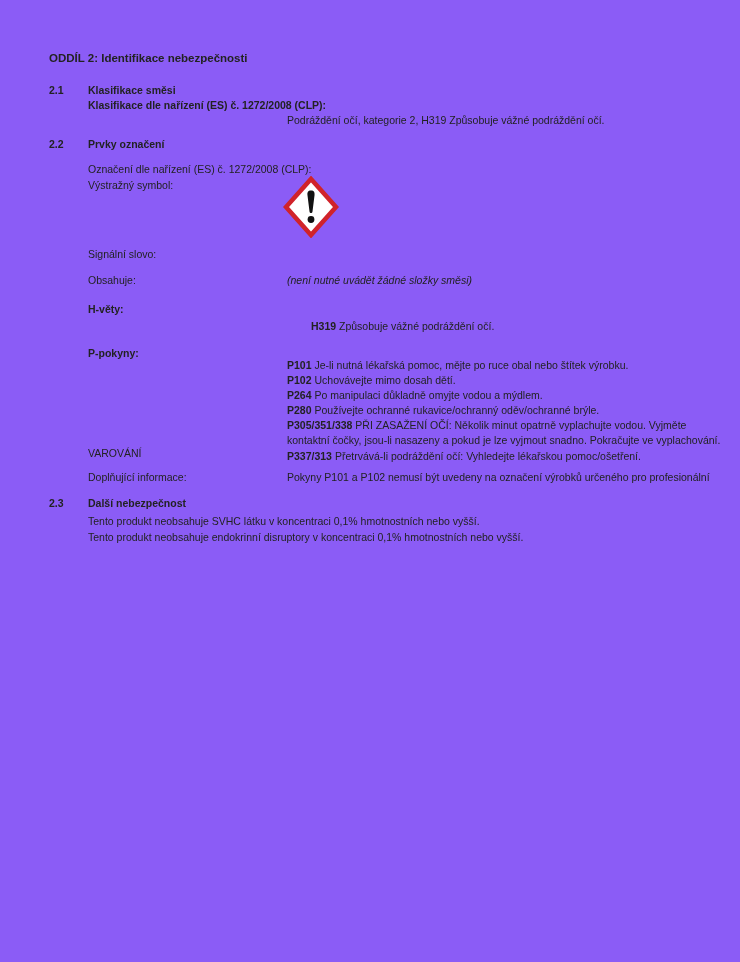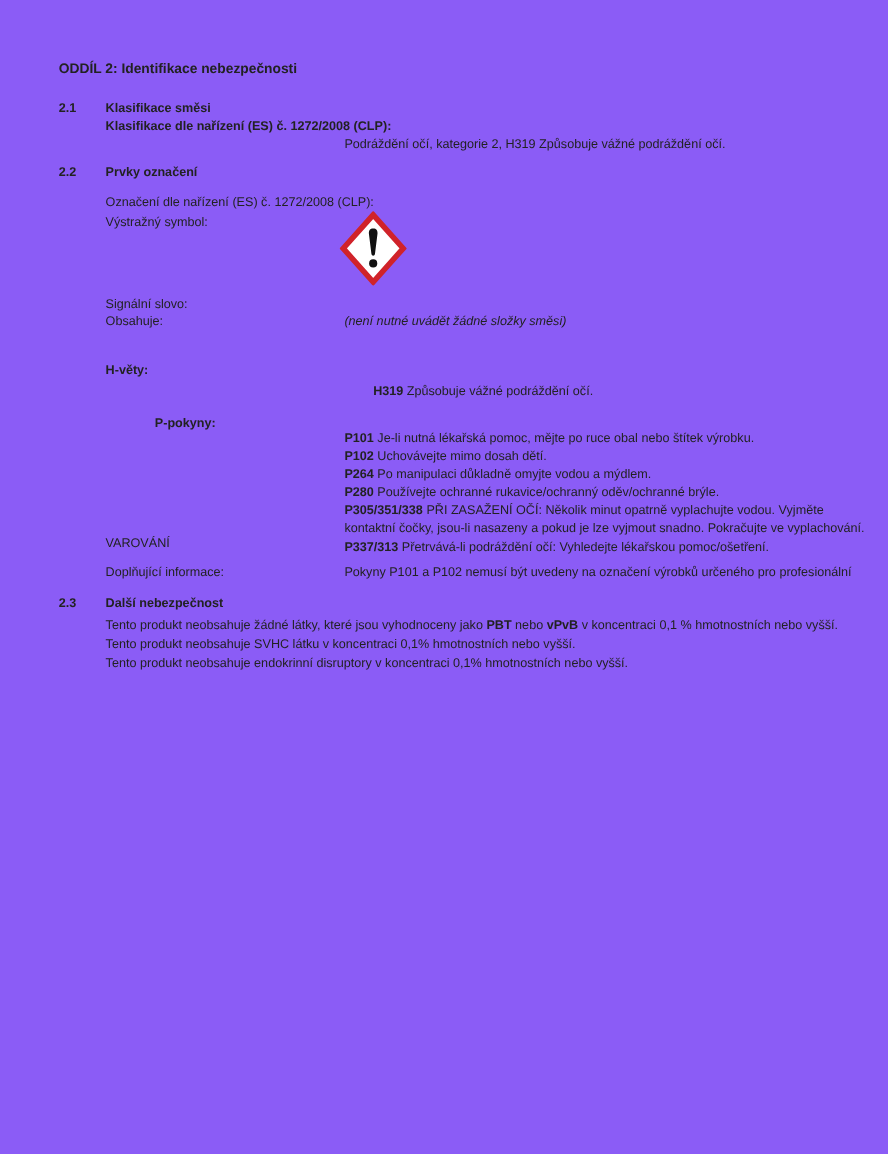--- a/index.html
+++ b/index.html
@@ -57,47 +57,46 @@
       <path d="M28 14.5 C24.9 14.5 24.2 16.6 24.45 18.9 L26.5 35.5 C26.7 37.6 29.3 37.6 29.5 35.5 L31.55 18.9 C31.8 16.6 31.1 14.5 28 14.5 Z" fill="#111111"></path>
       <circle cx="28" cy="43.5" r="3.4" fill="#111111"></circle>
     </svg>
   </div>
 
   <div class="abs fieldrow" style="top:248px;flex-direction:column;">
     <span class="lab">Signální slovo:</span>
     <span class="val">VAROVÁNÍ</span>
   </div>
 
-  <div class="abs fieldrow" style="top:262px;">
+  <div class="abs fieldrow" style="top:274px;">
     <span class="lab">Obsahuje:</span>
     <span class="val italic">(není nutné uvádět žádné složky směsi)</span>
   </div>
 
   <div class="abs b nowrap" style="left:88px;top:303px;">H-věty:</div>
   <div class="abs indent-val" style="top:320px;margin-left:24px;"><b>H319</b><span> Způsobuje vážné podráždění očí.</span></div>
 
-  <div class="abs b nowrap" style="left:88px;top:347px;margin-left:41px;">P-pokyny:</div>
+  <div class="abs b nowrap" style="left:88px;top:347px;">P-pokyny:</div>
   <div class="abs plines" style="top:358px;" id="p-lines">
       <div><b>P101 </b><span>Je-li nutná lékařská pomoc, mějte po ruce obal nebo štítek výrobku.</span></div>
       <div><b>P102 </b><span>Uchovávejte mimo dosah dětí.</span></div>
       <div><b>P264 </b><span>Po manipulaci důkladně omyjte vodou a mýdlem.</span></div>
       <div><b>P280 </b><span>Používejte ochranné rukavice/ochranný oděv/ochranné brýle.</span></div>
       <div><b>P305/351/338 </b><span>PŘI ZASAŽENÍ OČÍ: Několik minut opatrně vyplachujte vodou. Vyjměte</span></div>
       <div><span>kontaktní čočky, jsou-li nasazeny a pokud je lze vyjmout snadno. Pokračujte ve vyplachování.</span></div>
       <div><b>P337/313 </b><span>Přetrvává-li podráždění očí: Vyhledejte lékařskou pomoc/ošetření.</span></div>
     </div>
 
   <div class="abs fieldrow" style="top:471px;">
     <span class="lab">Doplňující informace:</span>
     <span class="val">Pokyny P101 a P102 nemusí být uvedeny na označení výrobků určeného pro profesionální</span>
   </div>
 
   <div class="abs numrow" style="top:497px;">
     <span class="num">2.3</span>
     <span>Další nebezpečnost</span>
   </div>
   <div class="abs hazlines" style="top:513px;" id="haz-lines">
-      <div><span>Tento produkt neobsahuje žádné látky, které jsou vyhodnoceny jako </span><b>PBT</b><span> nebo </span><b>vPvB</b><span> v koncentraci 0,1 % hmotnostních nebo vyšší.</span></div>
       <div><span>Tento produkt neobsahuje SVHC látku v koncentraci 0,1% hmotnostních nebo vyšší.</span></div>
       <div><span>Tento produkt neobsahuje endokrinní disruptory v koncentraci 0,1% hmotnostních nebo vyšší.</span></div>
     </div>
 
 </div>
 
 </body></html>

